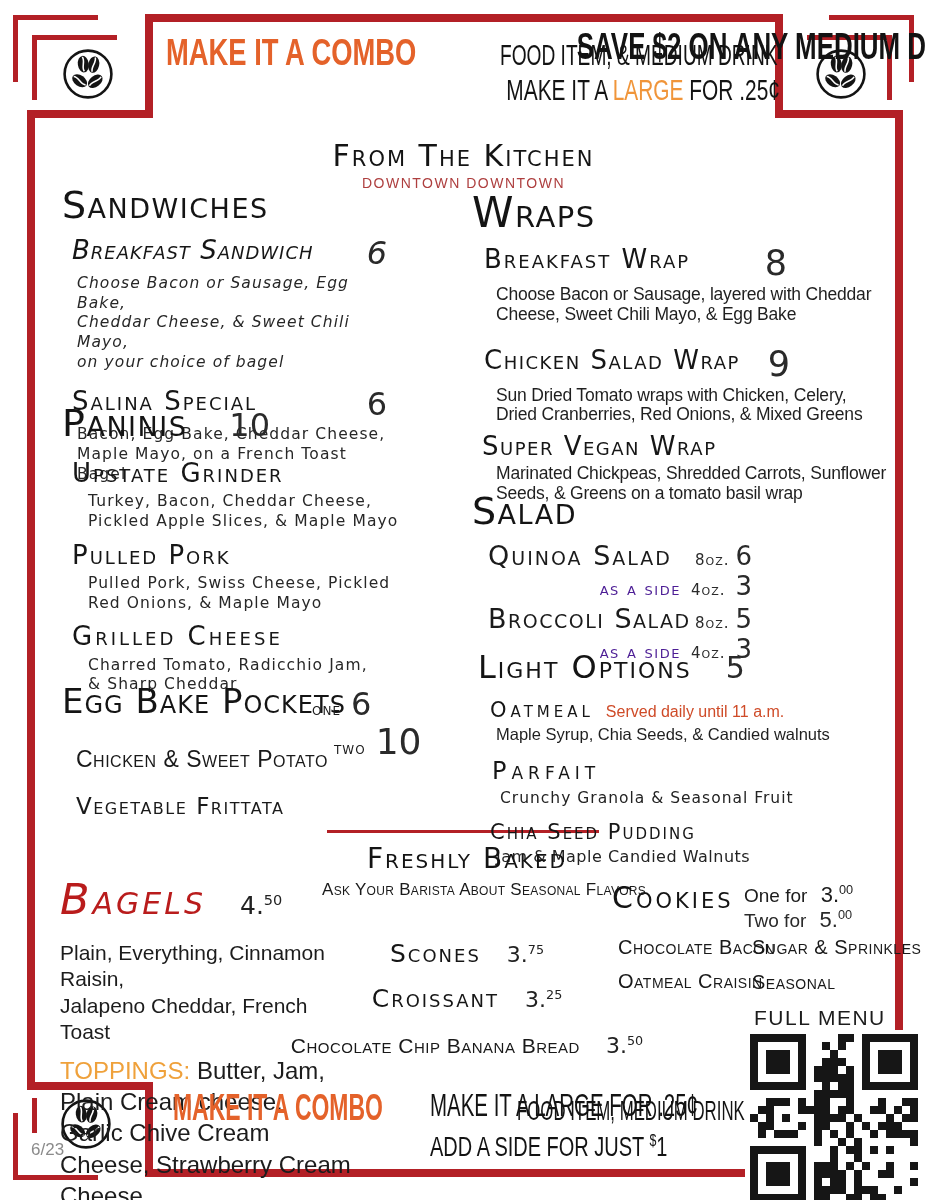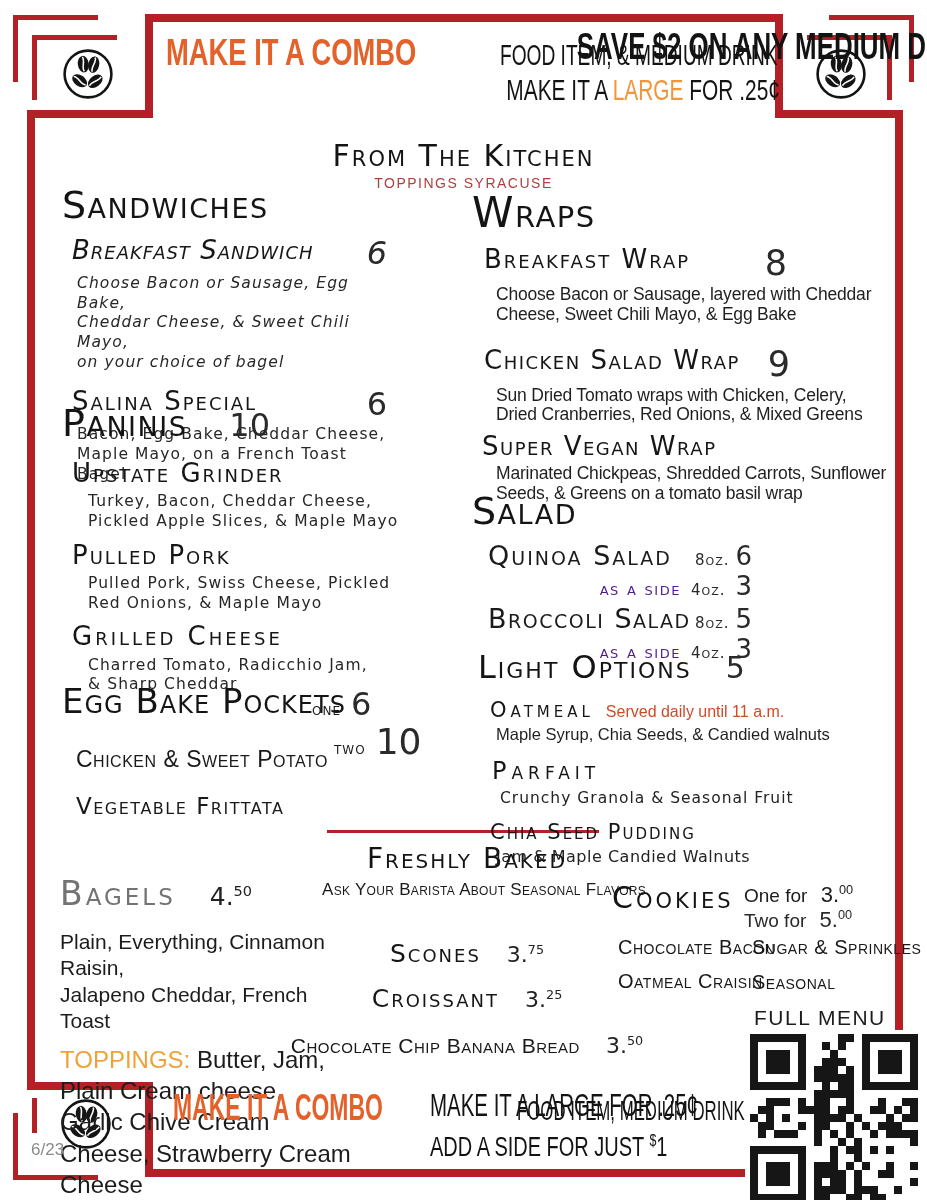--- a/index.html
+++ b/index.html
@@ -104,21 +104,21 @@
   </div>
   <div class="abs" style="left:400px;top:28px;width:363px;text-align:right;">
     <div class="cond" style="font-size:37px;font-weight:bold;color:#131313;transform:scaleX(0.70);transform-origin:100% 0;">SAVE $2 ON ANY MEDIUM DRINK</div>
     <div class="cond" style="font-size:29px;font-weight:500;color:#131313;transform:scaleX(0.72);transform-origin:100% 0;margin-top:8px;">
       <span>MAKE IT A </span><span class="orange" style="color:#f0953a">LARGE</span><span> FOR .25¢</span>
     </div>
   </div>
 
   <div class="abs" style="left:0;top:138px;width:927px;text-align:center;">
     <div class="sc" style="font-size:30px;letter-spacing:2px;color:#141414;">From The Kitchen</div>
-    <div class="cond brick" style="font-size:14px;letter-spacing:1.5px;font-weight:500;margin-top:1px;">TOPPINGS SYRACUSE</div>
+    <div class="cond brick" style="font-size:14px;letter-spacing:1.5px;font-weight:500;margin-top:1px;">DOWNTOWN DOWNTOWN</div>
   </div>
 
   <div class="abs" style="left:62px;top:186px;width:340px;">
     <div class="h1 sc">Sandwiches</div>
     <div class="item" style="margin-top:13px;font-style:italic;">
       <div class="head-row" style="width:325px;">
         <span class="h2 sc" style="margin-left:10px;">Breakfast Sandwich</span>
         <span class="price-lg">6</span>
       </div>
       <div class="desc-l">Choose Bacon or Sausage, Egg Bake,
@@ -262,21 +262,21 @@
       <span class="bake-price"><span>3.</span><sup>25</sup></span>
     </div>
     <div class="bake-row" style="margin-top:20px;white-space:nowrap;">
       <span class="ck-flavor" style="font-size:21px;">Chocolate Chip Banana Bread</span>
       <span class="bake-price"><span>3.</span><sup>50</sup></span>
     </div>
   </div>
 
   <div class="abs" style="left:60px;top:874px;width:292px;">
     <div style="display:flex;align-items:baseline;gap:34px;">
-      <span class="sc" style="font-size:33px;letter-spacing:3px;color:#737373;">Bagels</span>
+      <span class="sc" style="font-size:43px;letter-spacing:3px;color:#b91c1c;font-style:italic;">Bagels</span>
       <span style="font-size:25px;color:#222;"><span>4.</span><sup>50</sup></span>
     </div>
     <div class="cond" style="font-size:21px;margin-top:16px;white-space:pre-line;color:#1c1c1c;line-height:1.25;">Plain,  Everything,  Cinnamon Raisin,
 Jalapeno Cheddar,  French Toast</div>
     <div style="font-family:'Liberation Sans',sans-serif;font-size:24px;line-height:1.3;margin-top:10px;color:#1c1c1c;">
       <span class="amber" style="font-variant:small-caps;">TOPPINGS:</span><span> Butter,  Jam,  Plain Cream cheese, Garlic Chive Cream Cheese, Strawberry Cream Cheese</span>
     </div>
   </div>
 
   <div class="abs" style="left:608px;top:876px;width:290px;height:130px;">

